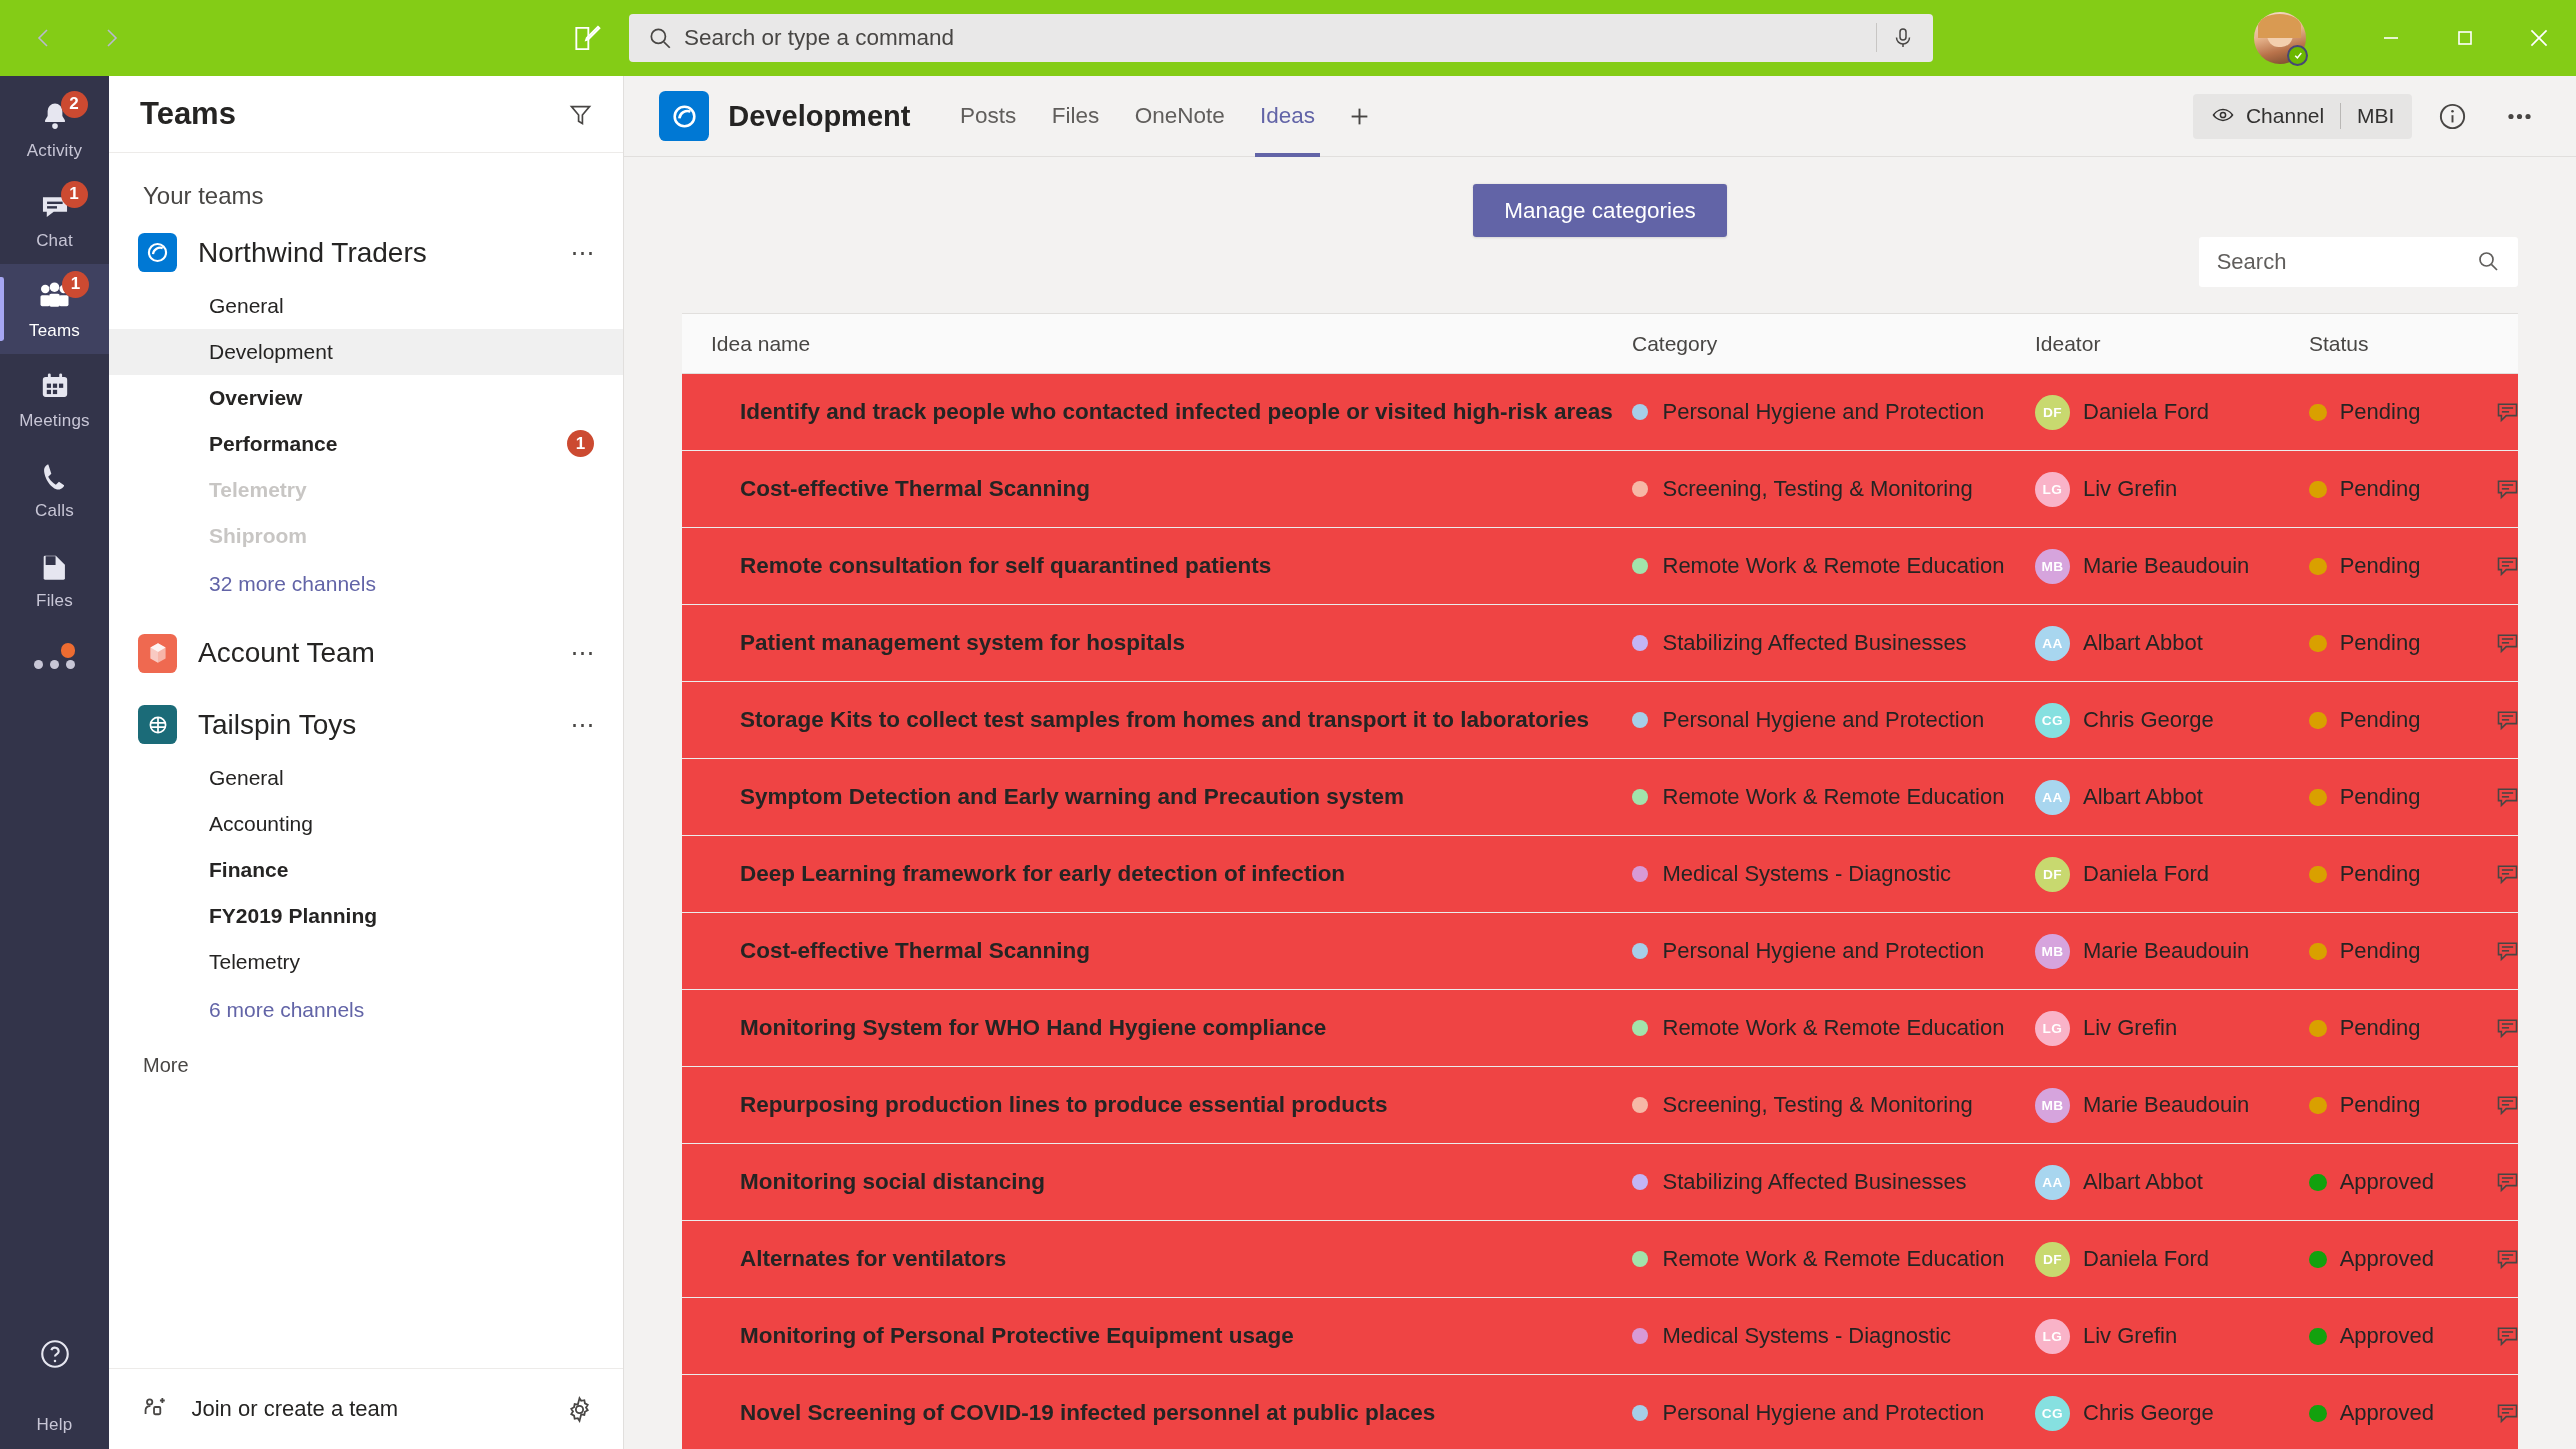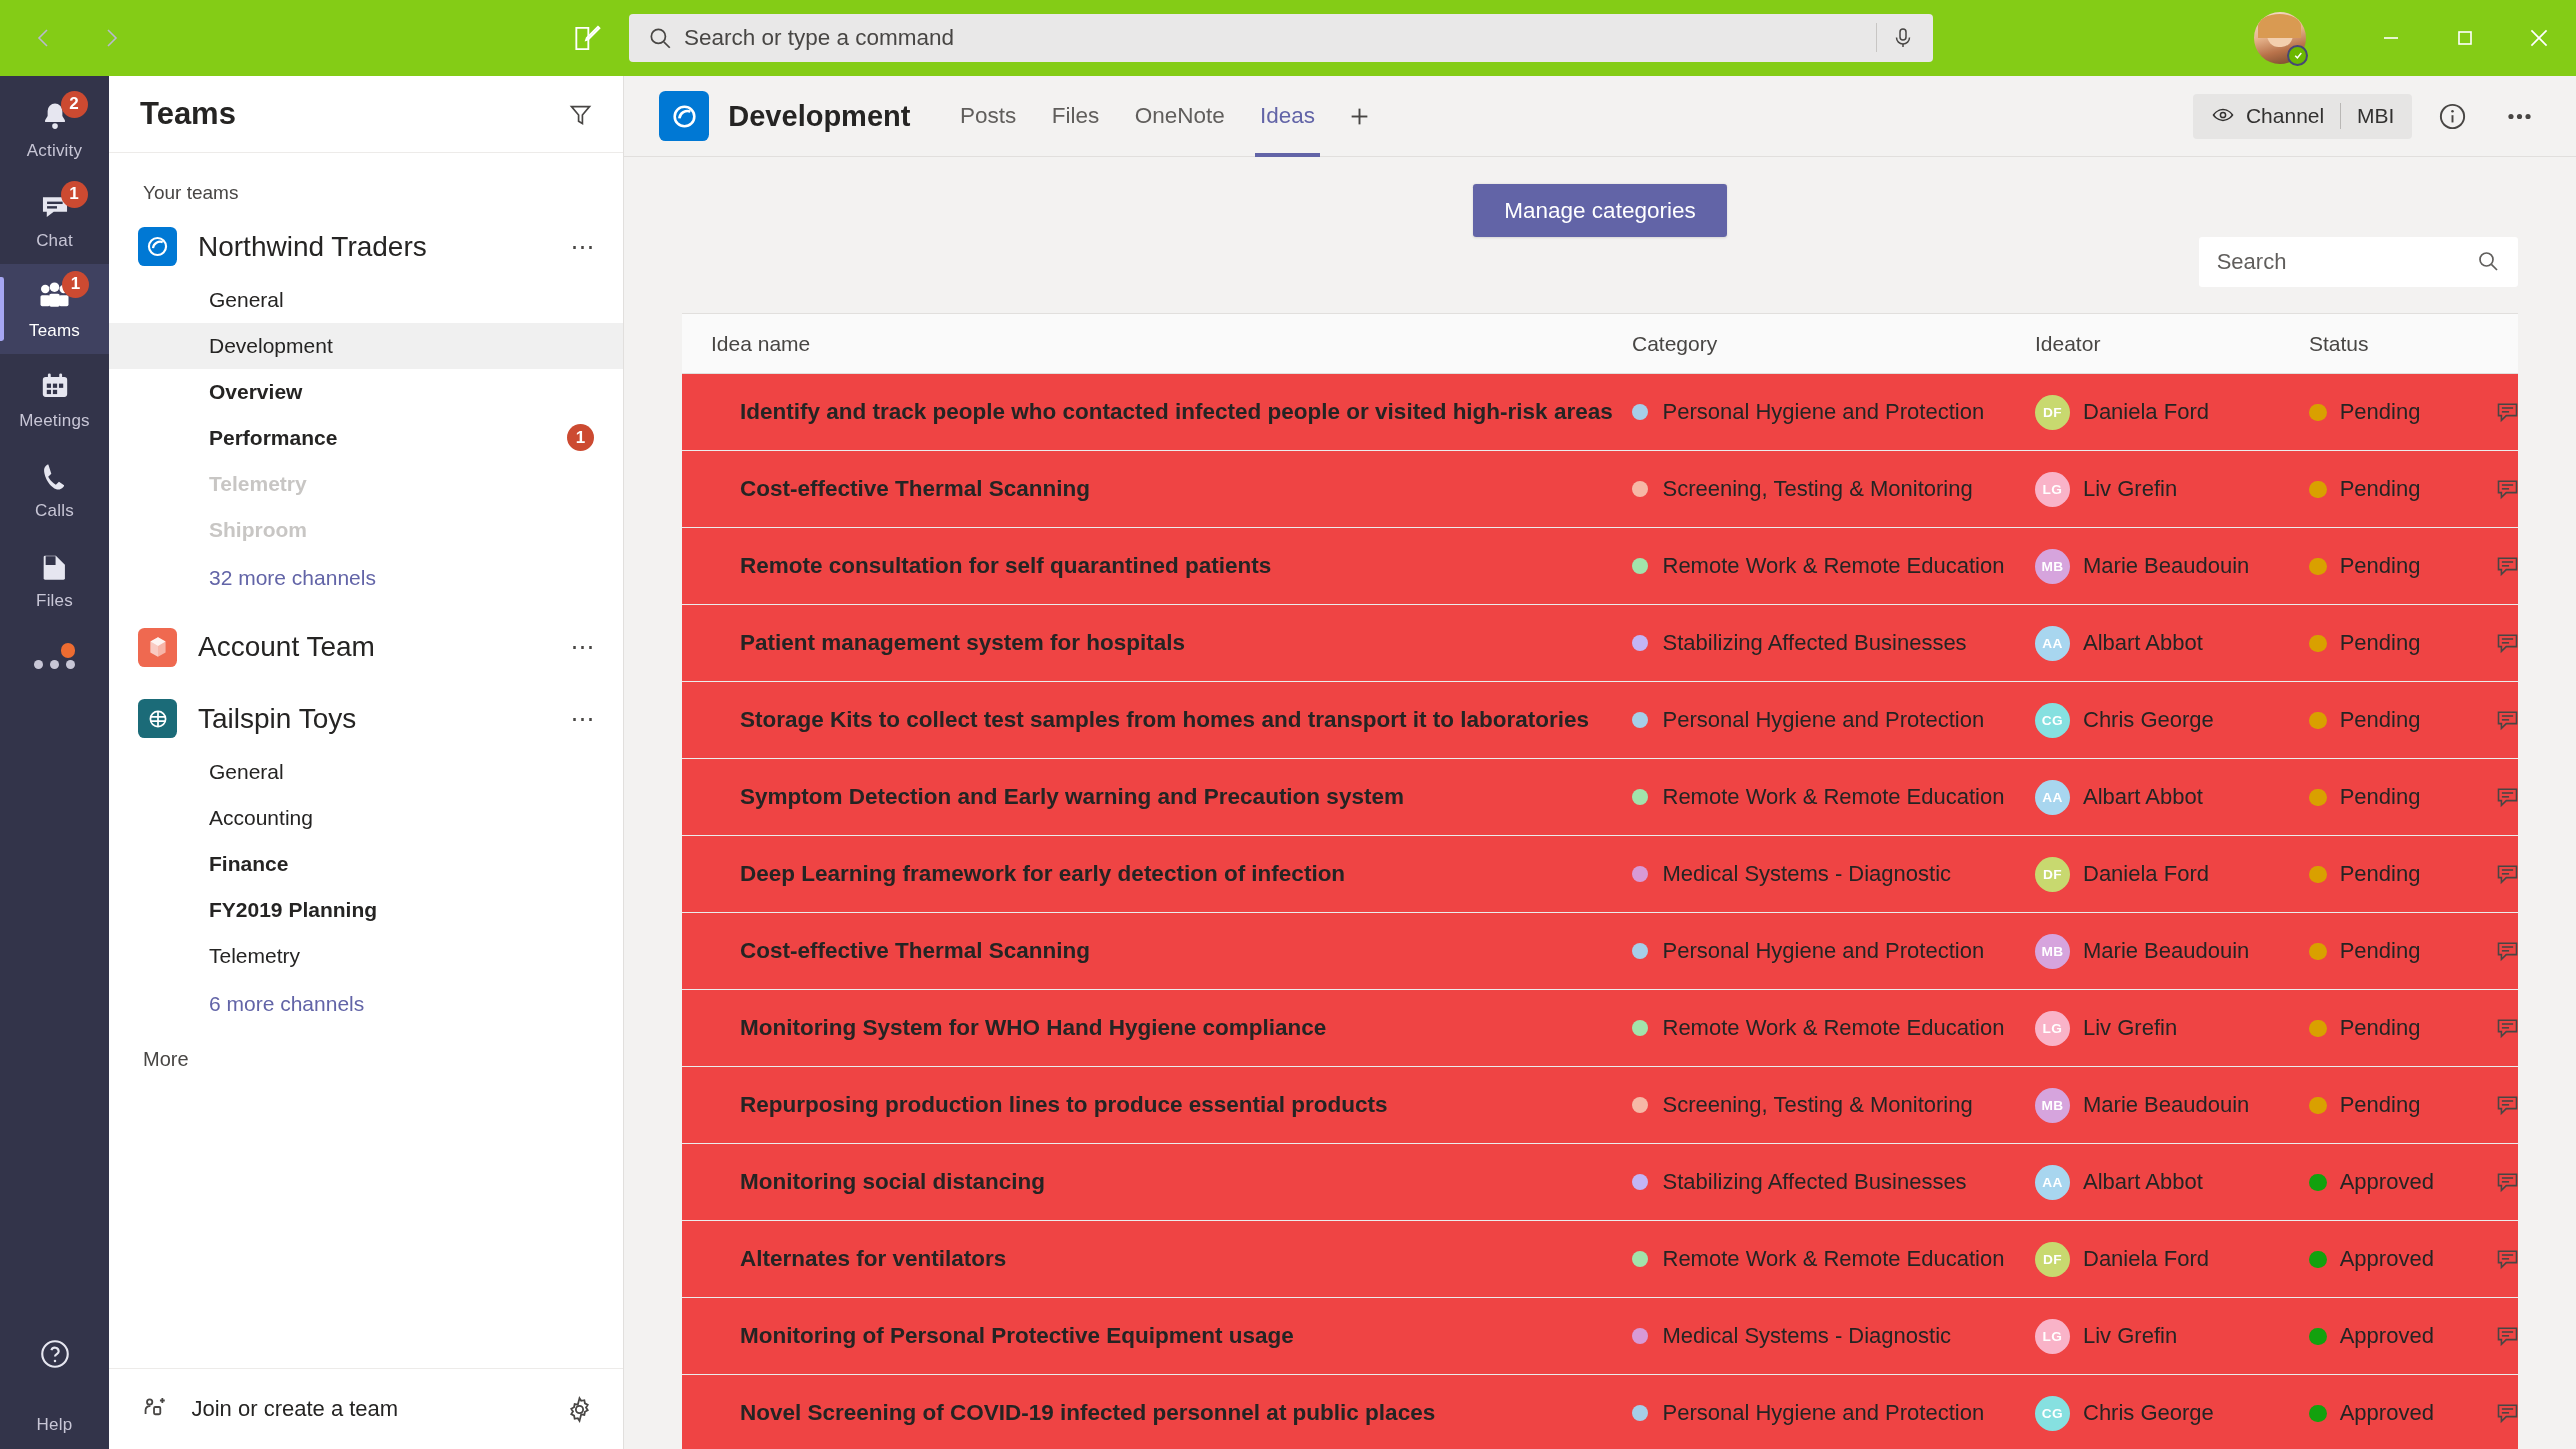--- a/index.html
+++ b/index.html
@@ -97,21 +97,21 @@
     width:515px; flex:0 0 515px; background:#ffffff;
     display:flex; flex-direction:column; min-height:0; border-right:0.8px solid #e1dfdd;
   }
   .sb-head{
     height:77px; flex:0 0 77px; display:flex; align-items:center;
     padding:0 29px 0 31px; border-bottom:0.8px solid #edebe9;
   }
   .sb-title{ font-size:31px; font-weight:bold; color:#252423; flex:1; }
   .sb-filter{ cursor:pointer; display:flex; }
   .sb-scroll{ flex:1; overflow:hidden; padding-top:19.3px; }
-  .sb-section{ font-size:19px; color:#484644; padding:9.7px 0 13px 34px; }
+  .sb-section{ font-size:24px; color:#484644; padding:9.7px 0 13px 34px; }
   .team-row{
     height:60px; display:flex; align-items:center; padding:0 27px 0 29px; cursor:pointer;
   }
   .team-ico{
     width:39px; height:39px; border-radius:6.4px; flex:0 0 39px; margin-right:21px;
     display:flex; align-items:center; justify-content:center; color:#fff;
   }
   .team-name{ flex:1; font-size:28px; color:#252423; }
   .team-more{ color:#484644; font-size:24px; letter-spacing:1.6px; line-height:1; }
   .chan-row{

